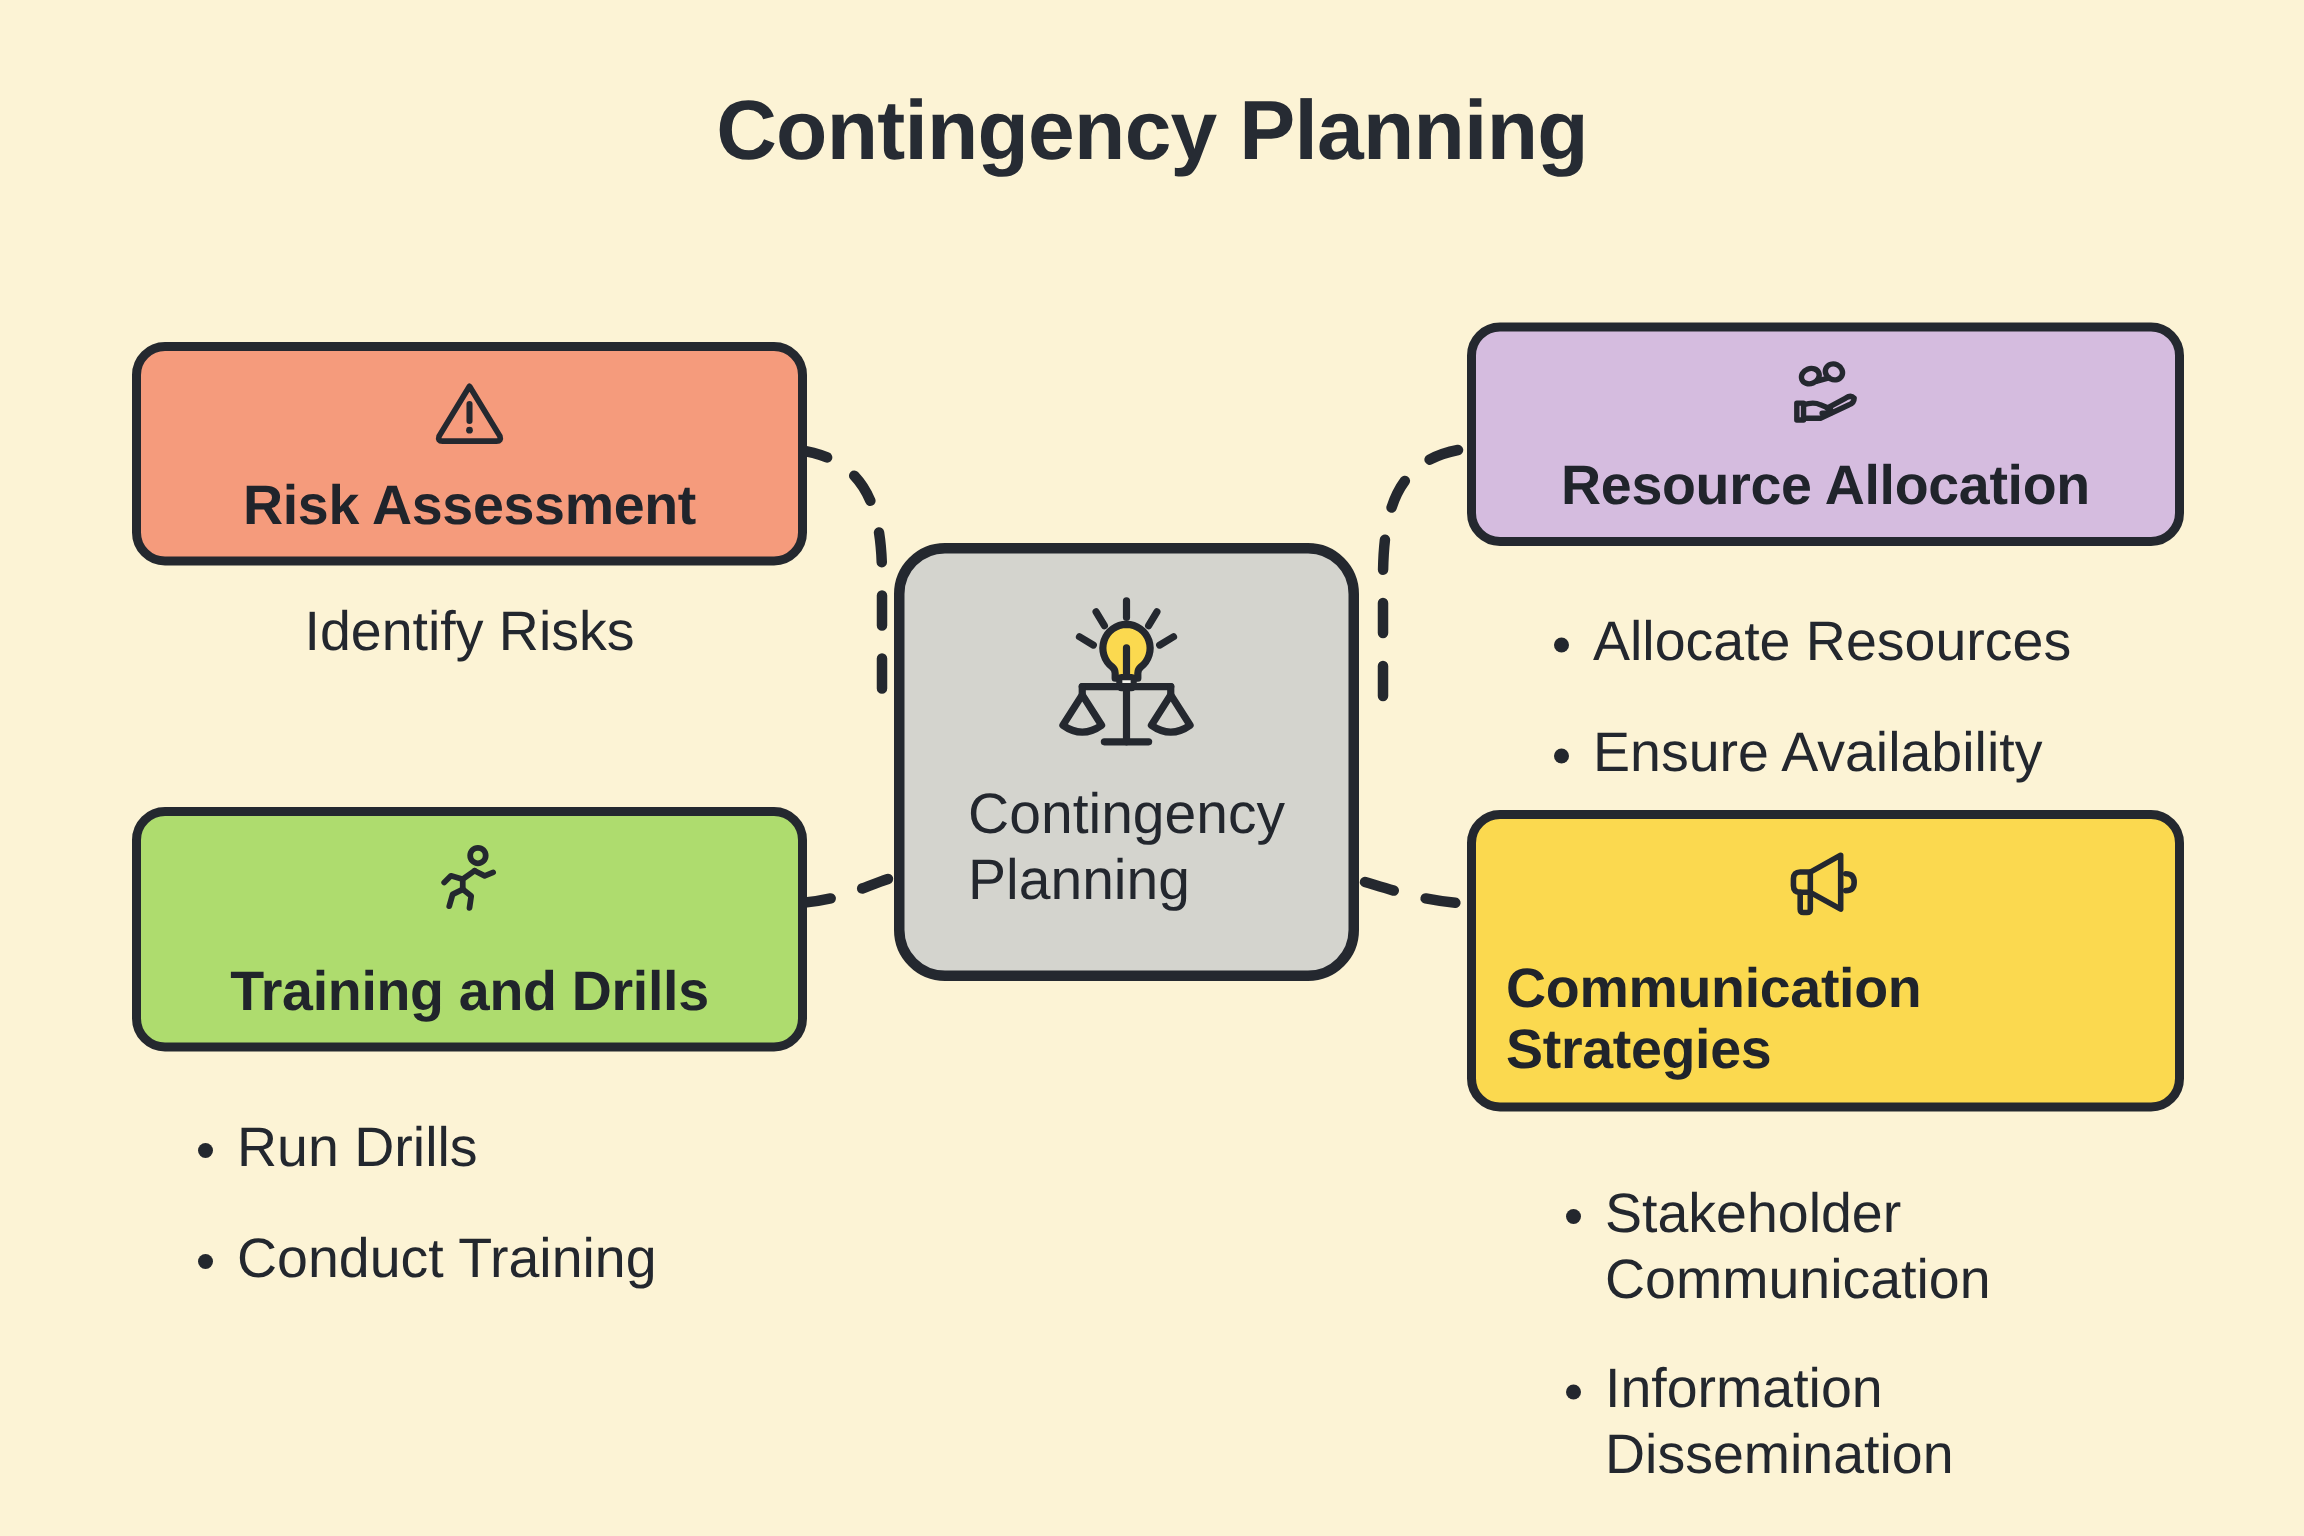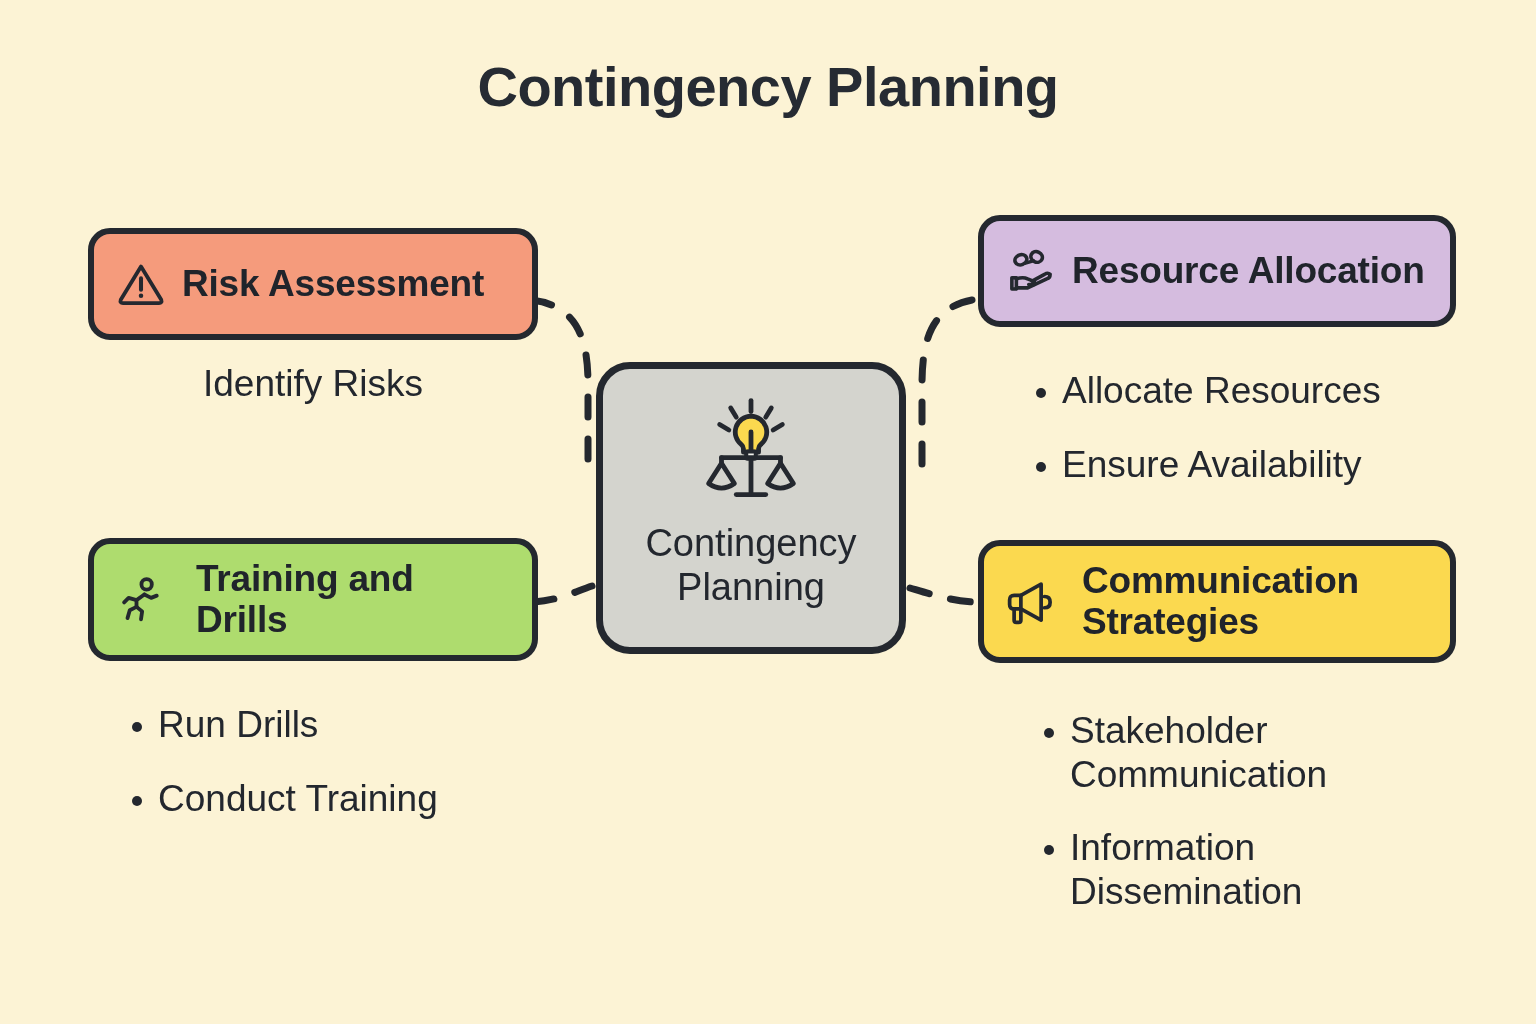--- a/index.html
+++ b/index.html
@@ -57,20 +57,21 @@
   
   .pill {
     box-sizing: border-box;
     border: 6px solid #24282F;
     border-radius: 22px;
     display: flex;
     align-items: center;
     gap: 14px;
     padding: 14px 20px;
     min-height: 112px;
+    flex-direction: column;
   }
   .pill .icon {
     flex: 0 0 auto;
     width: 54px;
     height: 54px;
     display: block;
   }
   .pill .pill-label {
     font-size: 37px;
     font-weight: 600;
@@ -140,21 +141,20 @@
   }
   .center-node .center-icon {
     width: 118px;
     height: 118px;
     display: block;
   }
   .center-node .center-text {
     margin-top: 8px;
     font-size: 38px;
     line-height: 1.16;
-    text-align: center;
     color: #23272E;
     font-weight: 400;
   }
 </style>
 </head>
 <body>
 
 <div id="stage">
 
   <div class="page-title">Contingency Planning</div>

